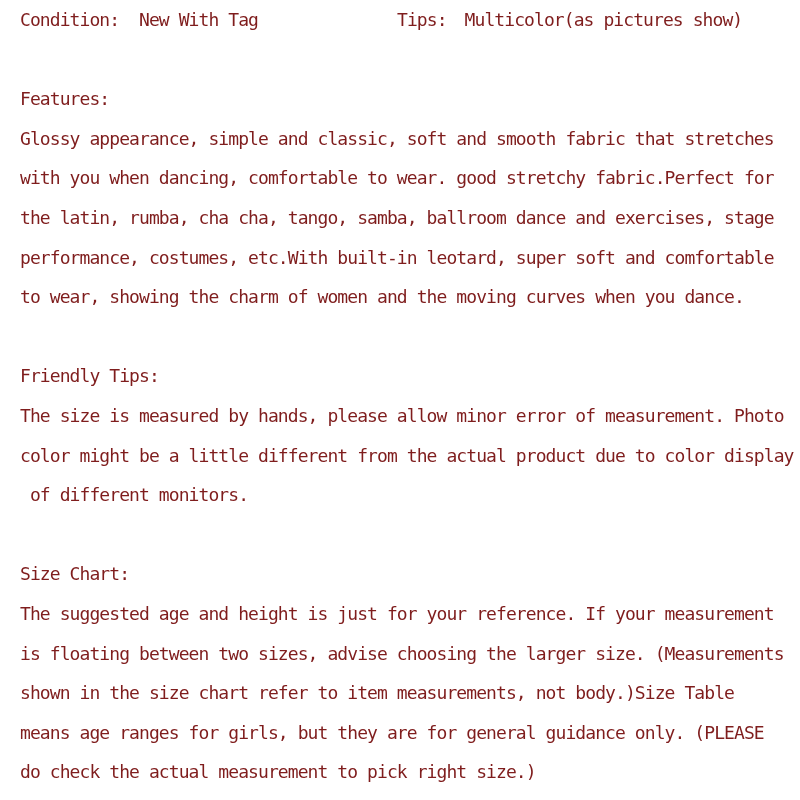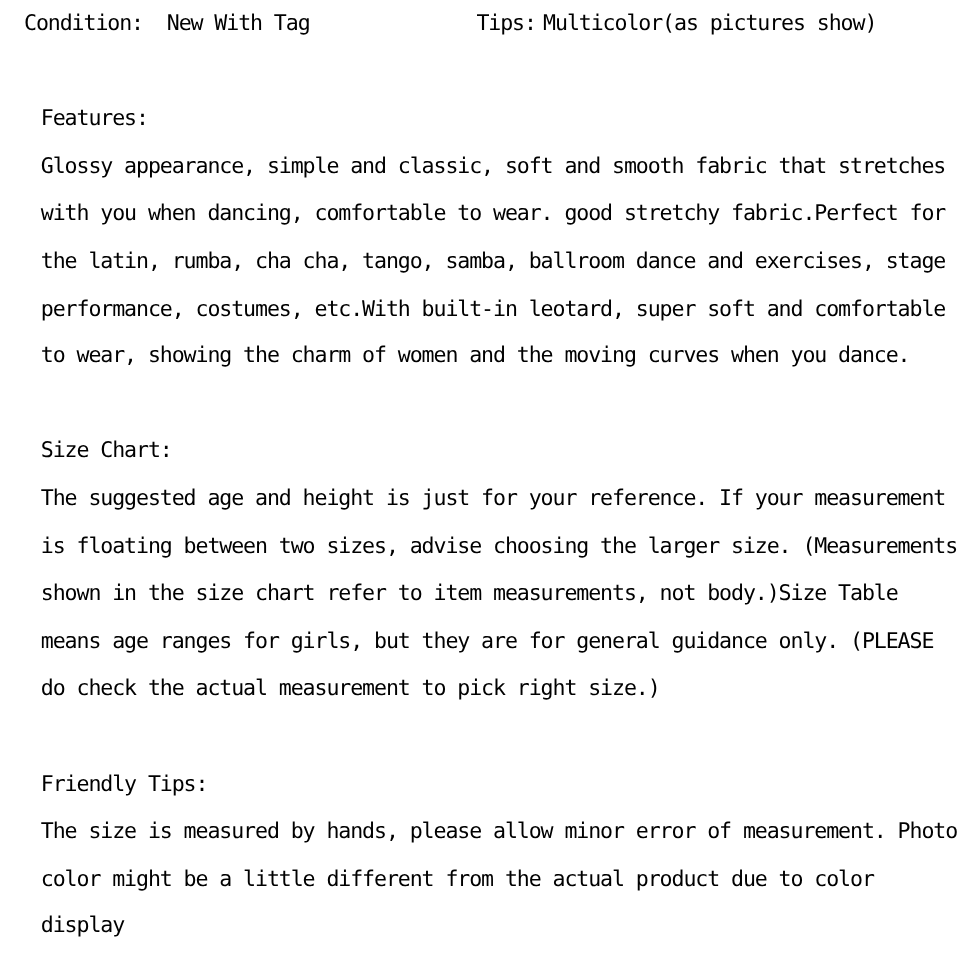--- a/index.html
+++ b/index.html
@@ -14,45 +14,44 @@
   }
   .page {
     box-sizing: border-box;
     width: 800px;
     height: 800px;
     padding: 0 0 0 20px;
     font-family: "DejaVu Sans Mono", "Liberation Mono", monospace;
     font-size: 18px;
     line-height: 39.6px;
     letter-spacing: -0.92px;
-    color: #000000;
+    color: #7f1d1d;
     font-weight: 400;
   }
   
   [data-bind] {
     white-space: pre-wrap;
   }
   .header-row {
     position: relative;
     height: 39.6px;
   }
   .cond-value {
     margin-left: 19.8px; 
   }
   .color-pair {
     position: absolute;
     left: 377px; 
     top: 0;
   }
   .color-value {
-    margin-left: 6px; 
+    margin-left: 18px; 
   }
   .section {
     margin-top: 39.6px; 
-    margin-left: 14px;
   }
   .section-title,
   .section-body {
     margin: 0;
     padding: 0;
     font-size: inherit;
     font-weight: inherit;
   }
 </style>
 </head>
@@ -65,28 +64,28 @@
   <section class="section">
     <h2 class="section-title" data-bind="sections.features.title">Features:</h2>
     <p class="section-body" data-bind="sections.features.lines">Glossy appearance, simple and classic, soft and smooth fabric that stretches
 with you when dancing, comfortable to wear. good stretchy fabric.Perfect for
 the latin, rumba, cha cha, tango, samba, ballroom dance and exercises, stage
 performance, costumes, etc.With built-in leotard, super soft and comfortable
 to wear, showing the charm of women and the moving curves when you dance.</p>
   </section>
 
   <section class="section">
+    <h2 class="section-title" data-bind="sections.friendly_tips.title">Friendly Tips:</h2>
+    <p class="section-body" data-bind="sections.friendly_tips.lines">The size is measured by hands, please allow minor error of measurement. Photo
+color might be a little different from the actual product due to color display
+ of different monitors.</p>
+  </section>
+
+  <section class="section">
     <h2 class="section-title" data-bind="sections.size_chart.title">Size Chart:</h2>
     <p class="section-body" data-bind="sections.size_chart.lines">The suggested age and height is just for your reference. If your measurement
 is floating between two sizes, advise choosing the larger size. (Measurements
 shown in the size chart refer to item measurements, not body.)Size Table
 means age ranges for girls, but they are for general guidance only. (PLEASE
 do check the actual measurement to pick right size.)</p>
   </section>
 
-  <section class="section">
-    <h2 class="section-title" data-bind="sections.friendly_tips.title">Friendly Tips:</h2>
-    <p class="section-body" data-bind="sections.friendly_tips.lines">The size is measured by hands, please allow minor error of measurement. Photo
-color might be a little different from the actual product due to color display
- of different monitors.</p>
-  </section>
-
 </main>
 
 </body></html>

